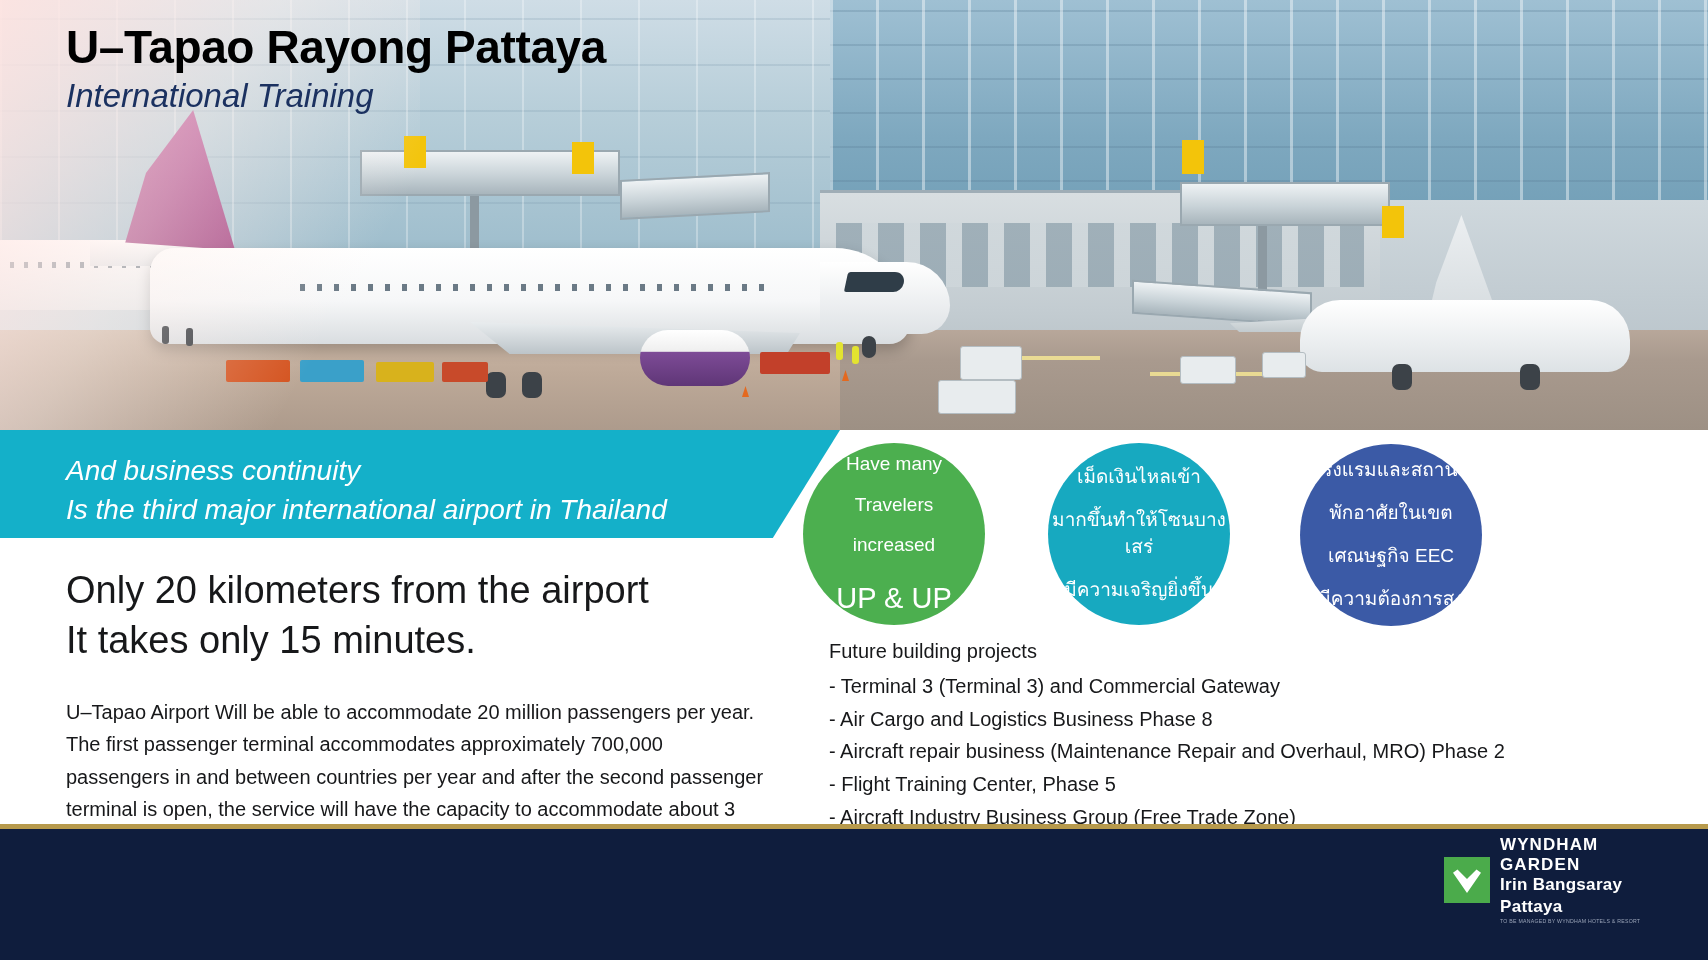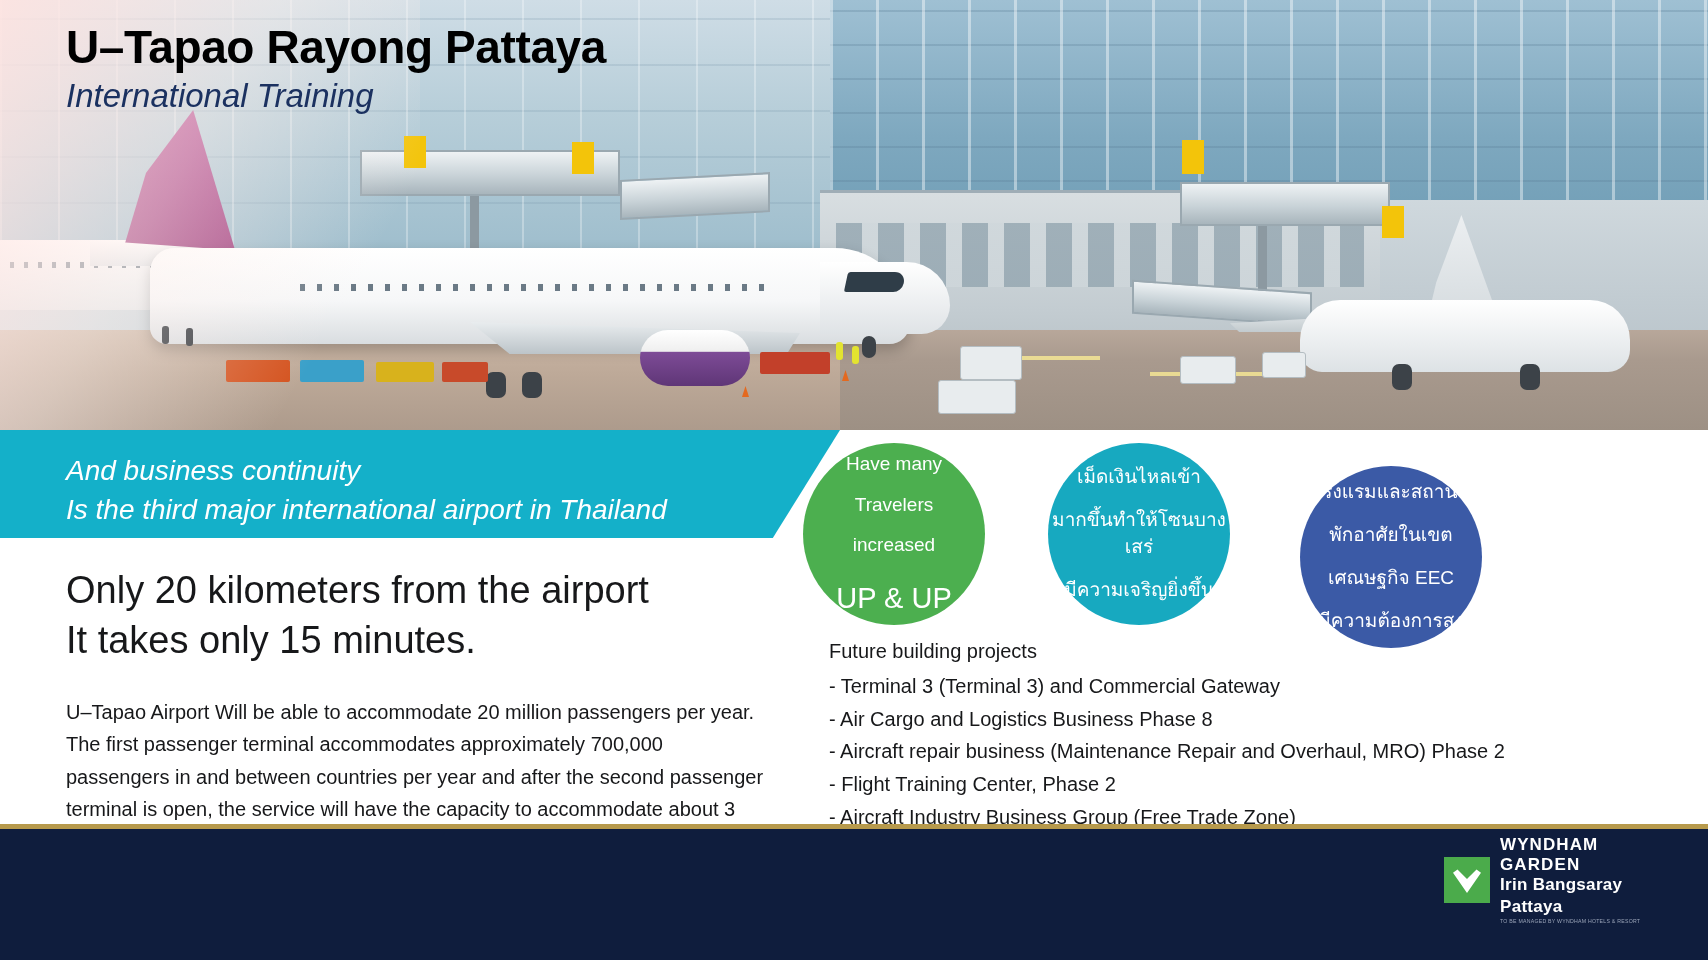--- a/index.html
+++ b/index.html
@@ -107,21 +107,21 @@
   .headline { position:absolute; left:66px; top:565px; width:720px;
               font-size:38px; color:#17181a; line-height:1.32; }
   .body-copy { position:absolute; left:66px; top:696px; width:700px;
                font-size:20px; color:#17181a; line-height:1.62; }
 
   
   .circle { position:absolute; border-radius:50%; display:flex; flex-direction:column;
             align-items:center; justify-content:center; color:#ffffff; text-align:center;gap:16px; }
   .c-green { left:803px; top:443px; width:182px; height:182px; background:#4caf4f; }
   .c-teal  { left:1048px; top:443px; width:182px; height:182px; background:#17a9c0; }
-  .c-navy  { left:1300px; top:466px; width:182px; height:182px; background:#3b5aa6; }
+  .c-navy  { left:1300px; top:444px; width:182px; height:182px; background:#3b5aa6; }
   .c-line  { font-size:19px; line-height:1.30; }
   .c-big   { font-size:29px; line-height:1.25; margin-top:6px; }
   .c-thai  { font-size:19px; line-height:1.42; }
 
   
   .proj { position:absolute; left:820px; top:635px; width:870px;
           font-size:20px; color:#17181a; line-height:1.64;margin-left:9px; }
   .proj-title { margin-bottom:2px; }
 
   
@@ -245,21 +245,21 @@
     <div class="c-thai">พักอาศัยในเขต</div>
     <div class="c-thai">เศณษฐกิจ EEC</div>
     <div class="c-thai">มีความต้องการสูง</div>
   </div>
 
   <div class="proj">
     <div class="proj-title">Future building projects</div>
     <div>- Terminal 3 (Terminal 3) and Commercial Gateway</div>
     <div>- Air Cargo and Logistics Business Phase 8</div>
     <div>- Aircraft repair business (Maintenance Repair and Overhaul, MRO) Phase 2</div>
-    <div>- Flight Training Center, Phase 2</div>
+    <div>- Flight Training Center, Phase 5</div>
     <div>- Aircraft Industry Business Group (Free Trade Zone)</div>
   </div>
 
   <div class="rule-gold"></div>
   <div class="footer"></div>
   <div class="logo-box">
     <div class="logo-mark">
       <div class="logo-leaf"></div>
     </div>
     <div>

